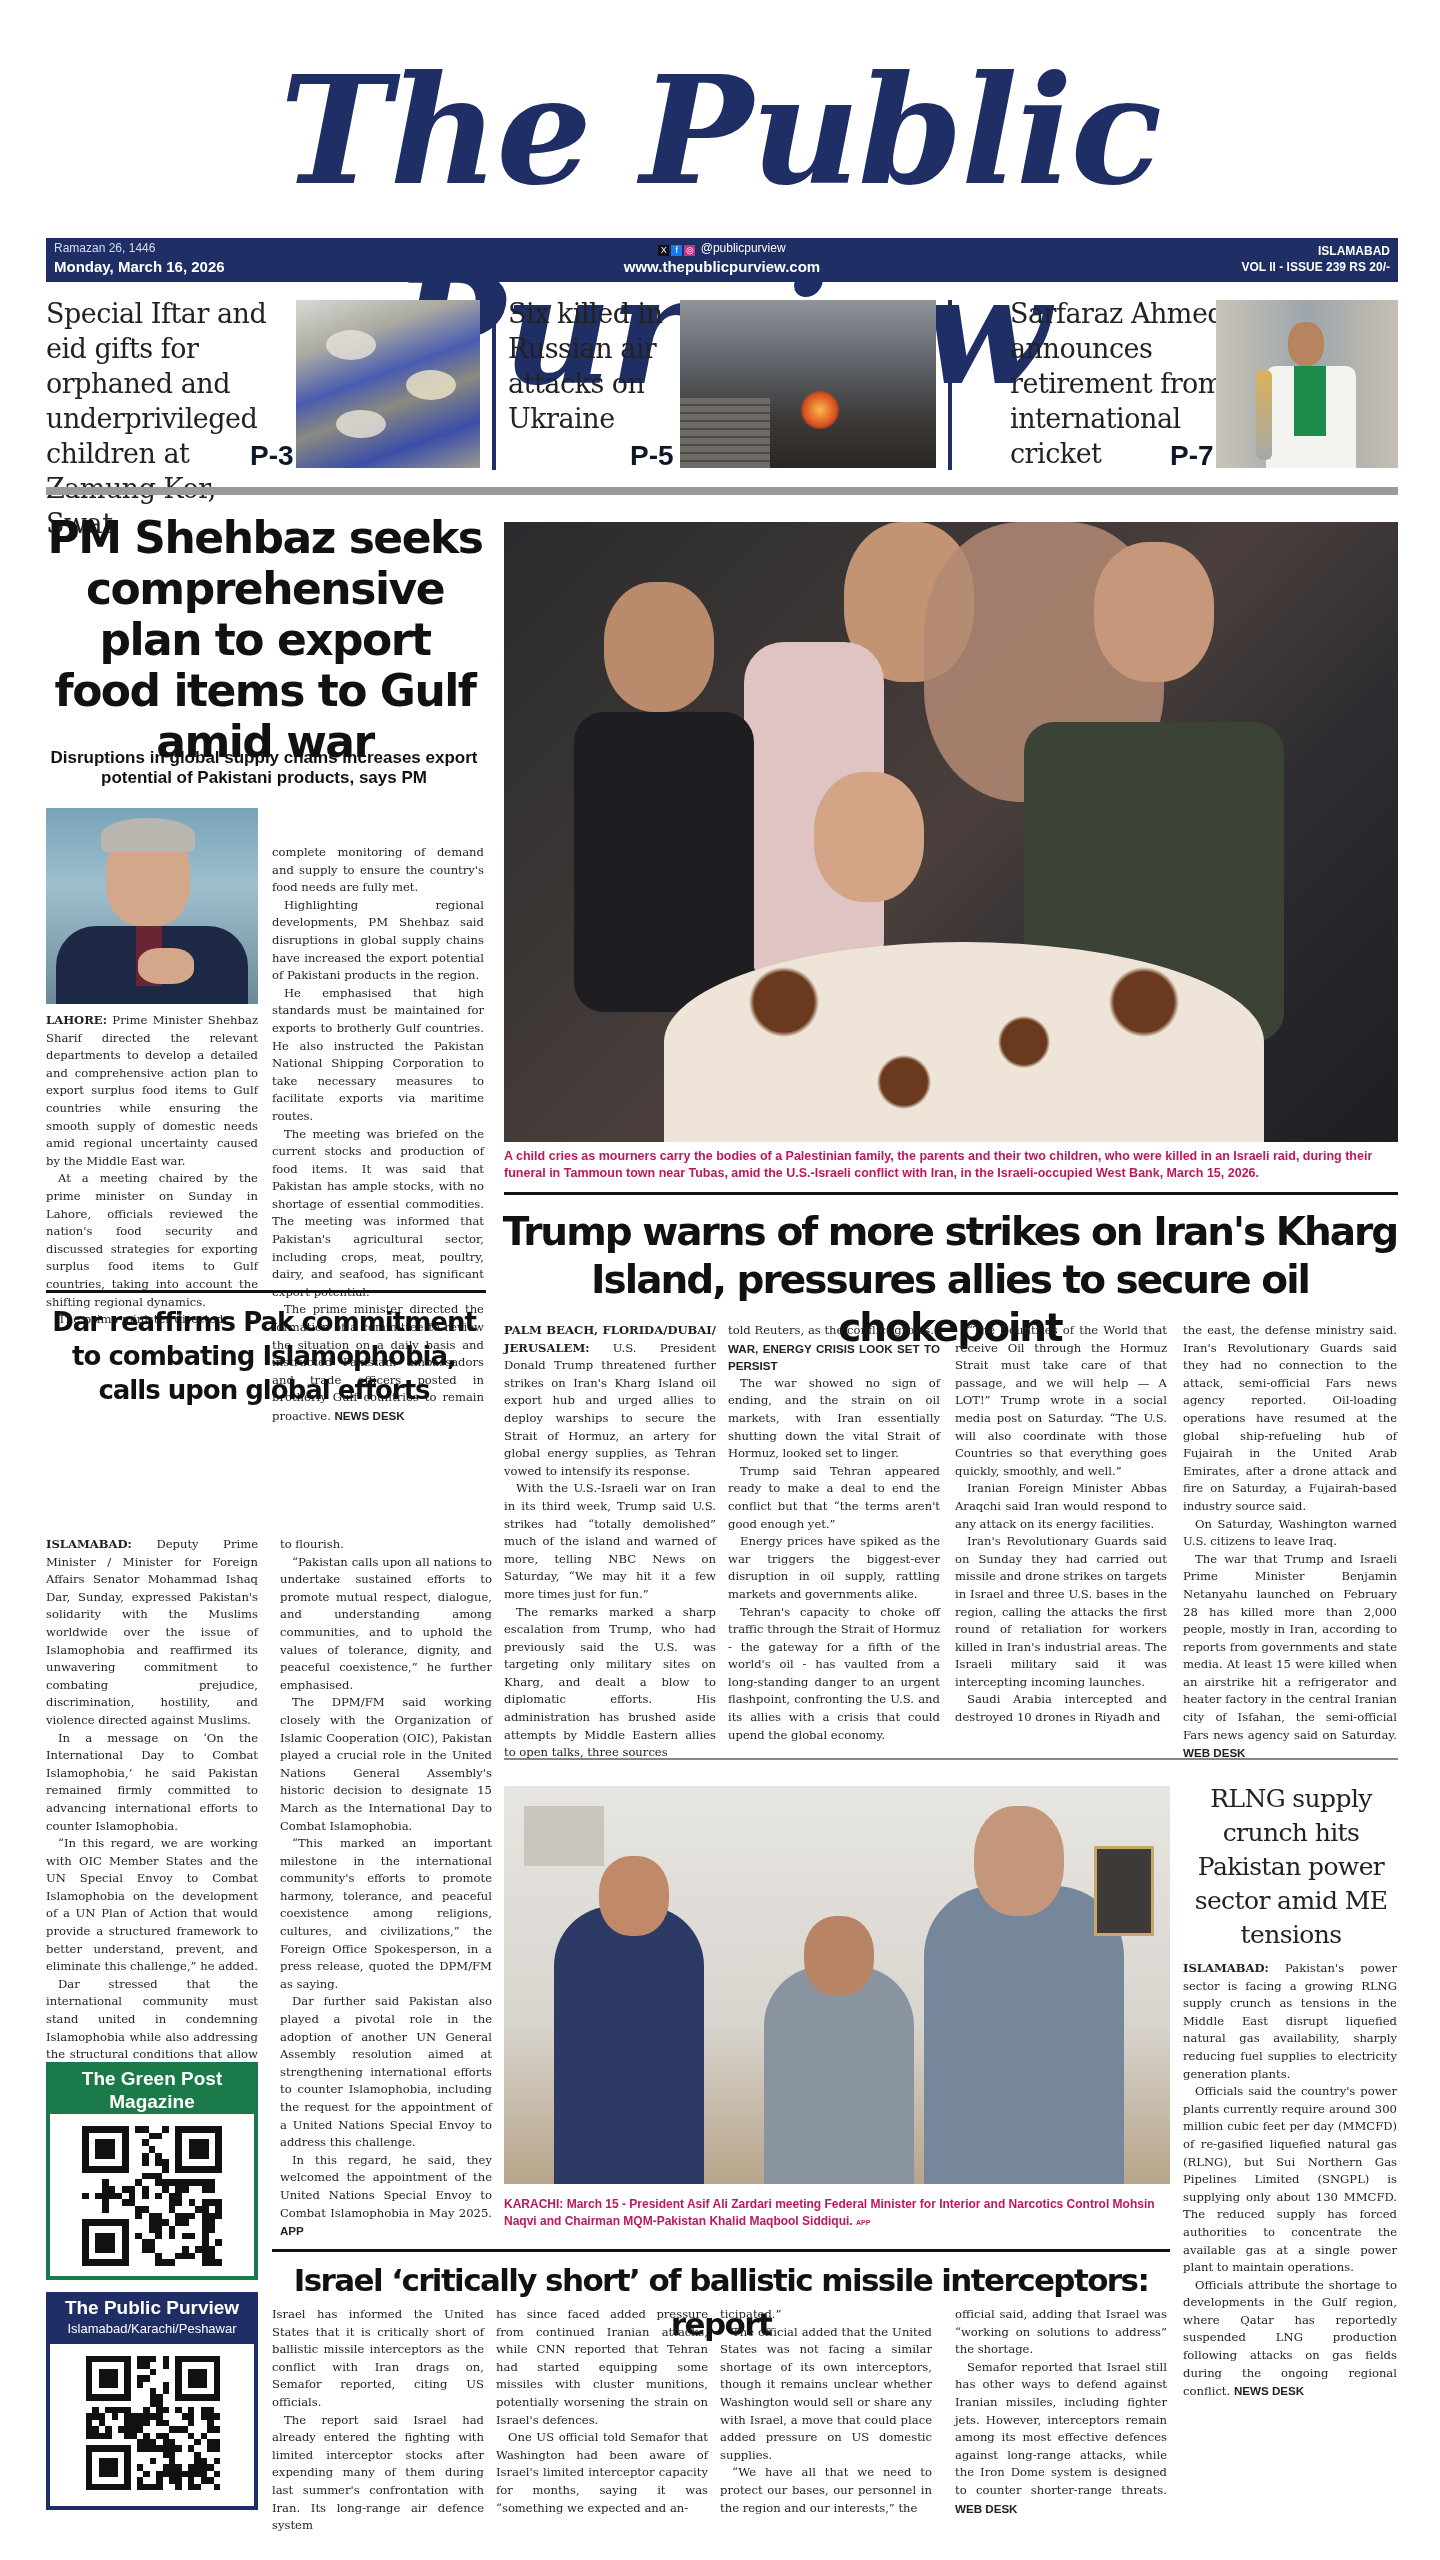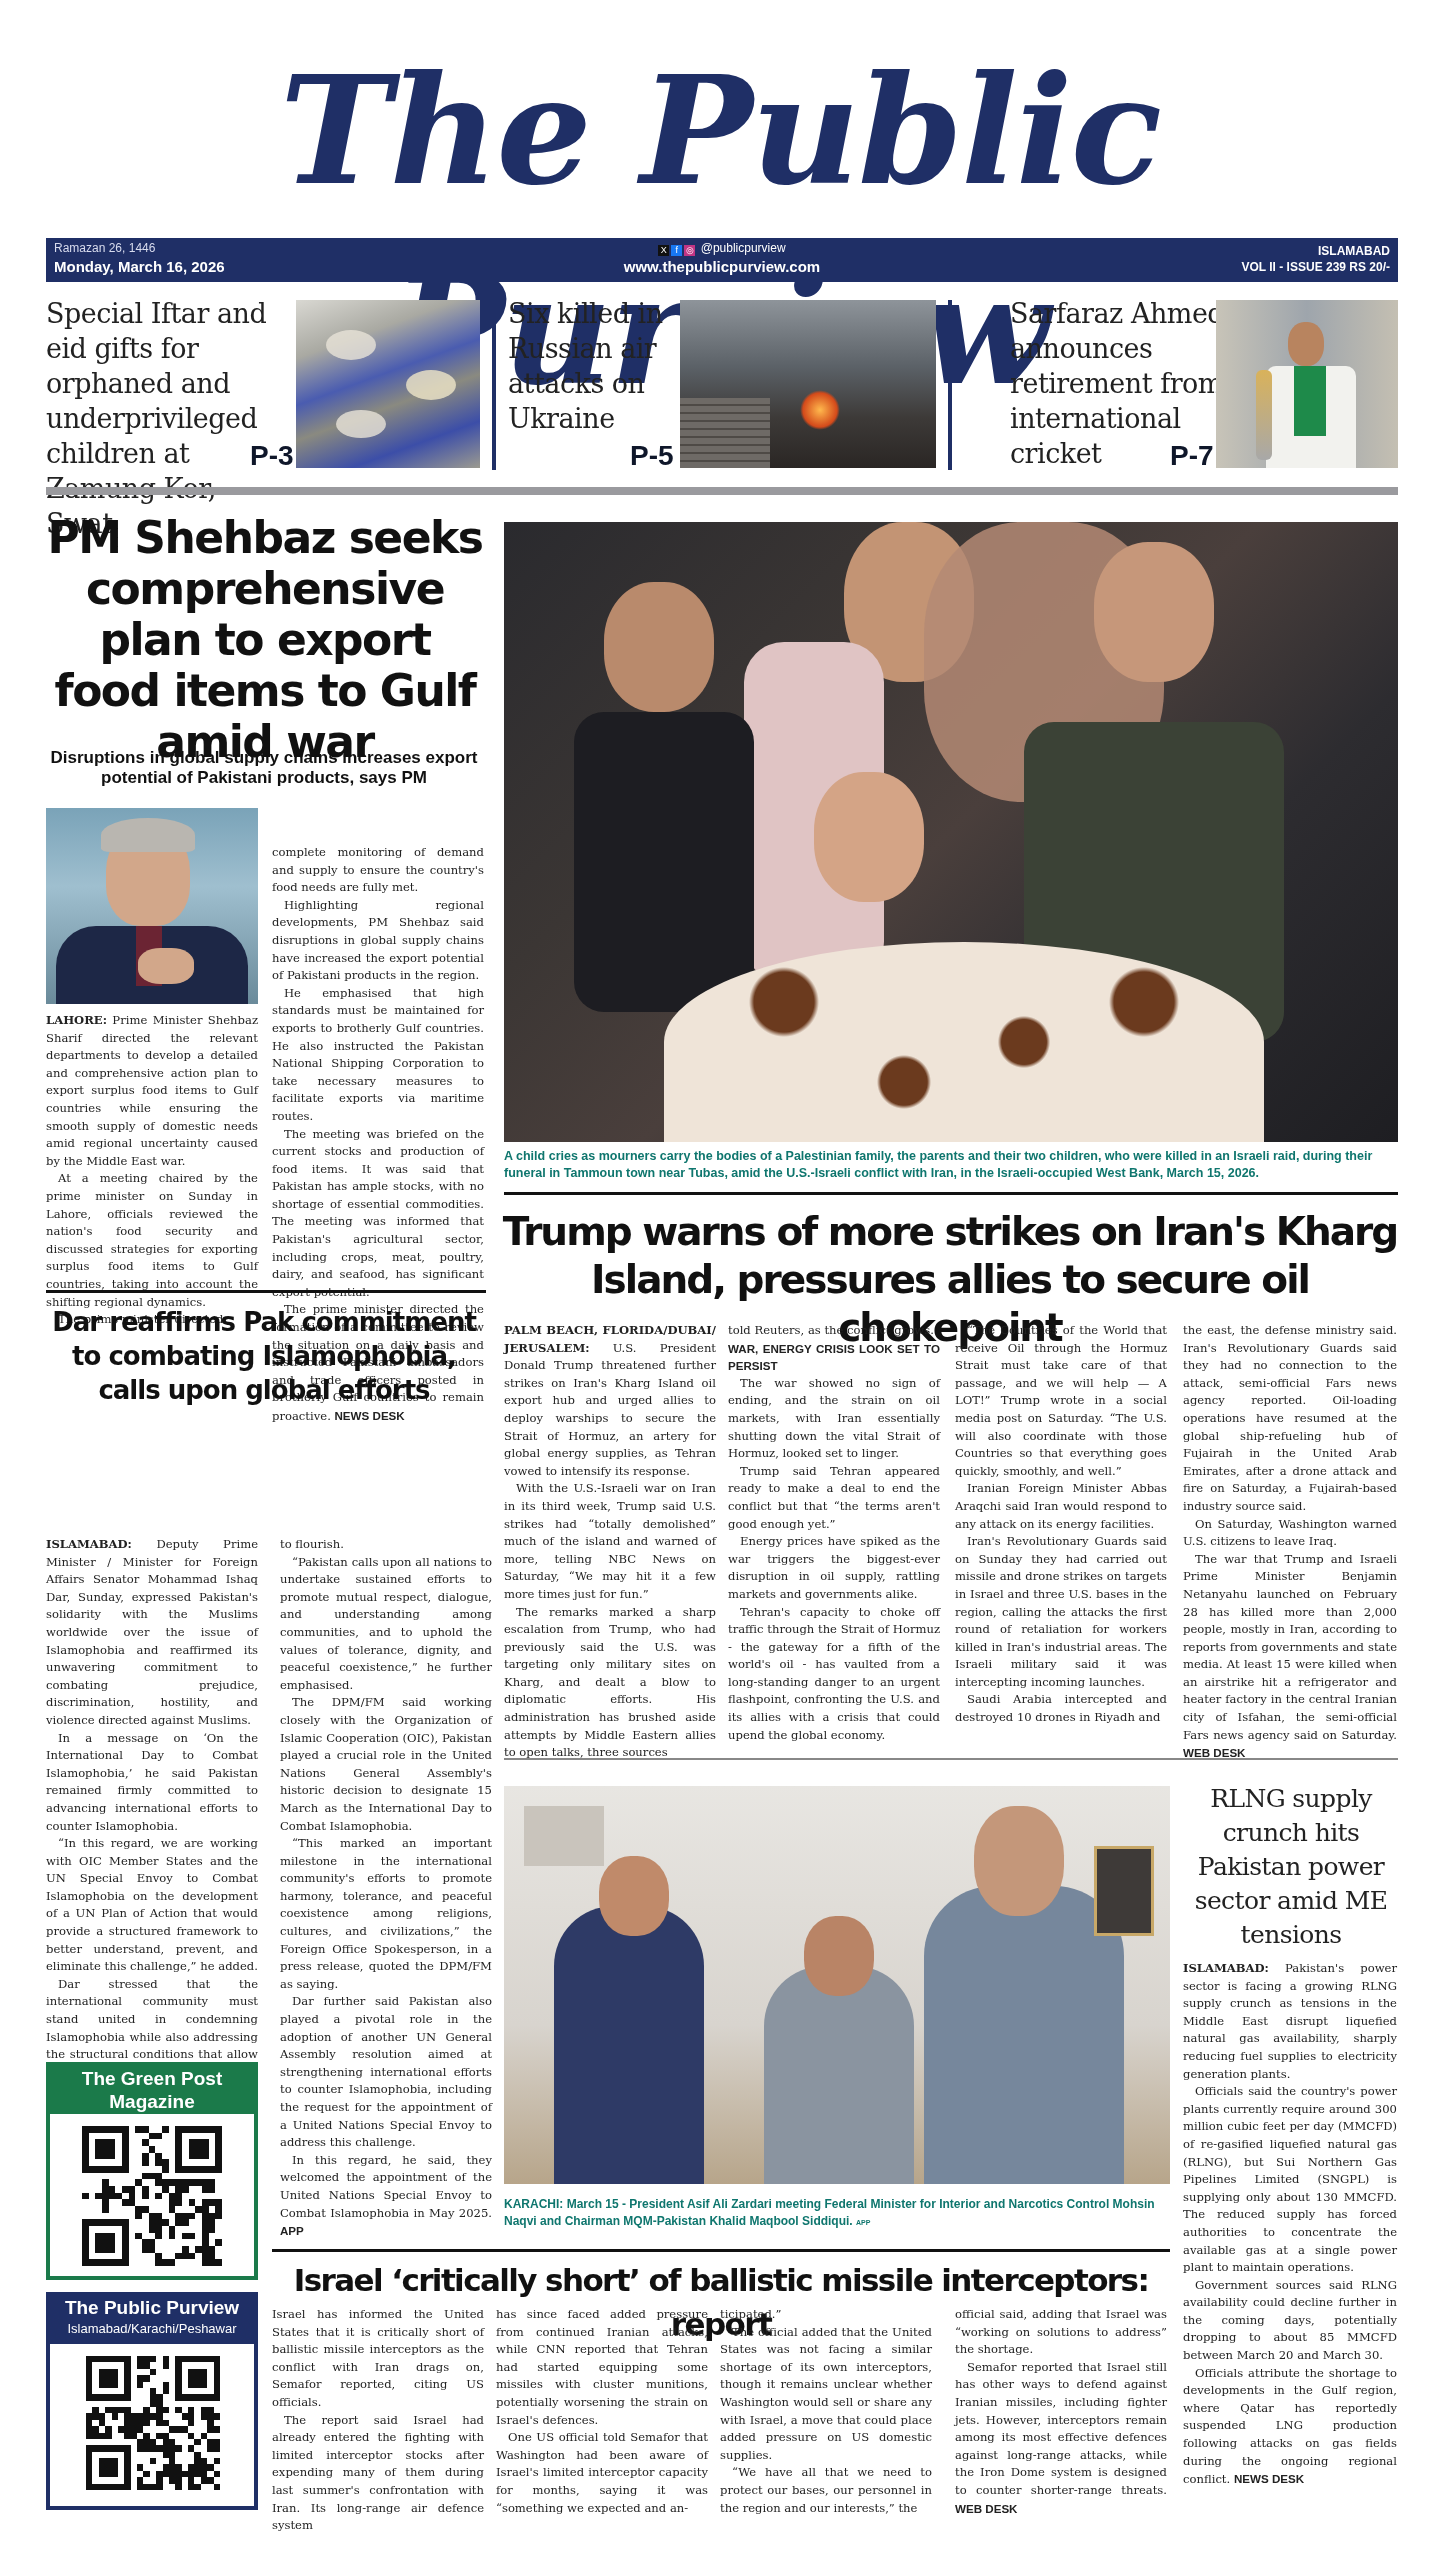--- a/index.html
+++ b/index.html
@@ -34,21 +34,21 @@
   .sub { font-family: "Liberation Sans", sans-serif; font-weight: bold; text-align: center; color: #111; }
 
   .body { font-family: "DejaVu Serif", serif; font-size: 11.6px; line-height: 17.6px; text-align: justify; color: #222; hyphens: auto; }
   .body p { text-indent: 12px; }
   .body p.first { text-indent: 0; }
   .dateline { font-weight: bold; }
   .credit { font-family: "Liberation Sans", sans-serif; font-weight: bold; }
   .kicker { font-family: "Liberation Sans", sans-serif; font-weight: bold; text-indent: 0 !important; }
 
   .rule { height: 3px; background: #111; }
-  .caption { font-family: "Liberation Sans", sans-serif; font-weight: bold; font-size: 12.5px; line-height: 17px; color: #0f766e; }
+  .caption { font-family: "Liberation Sans", sans-serif; font-weight: bold; font-size: 12.5px; line-height: 17px; color: #be185d; }
 
   
   .qrbox { border: 4px solid; background: #fff; }
   .qrhead { color: #fff; font-family: "Liberation Sans", sans-serif; font-weight: bold; text-align: center; }
   .qr { background: #fff; display: grid; grid-template-columns: repeat(21, 1fr); grid-template-rows: repeat(21, 1fr); }
   .qr i { display: block; }
   .qr i.b { background: #111; }
 </style>
 </head>
 <body>
@@ -1116,15 +1116,14 @@
 </div>
 <div class="abs body" style="left:955px;top:2306px;width:212px;">
   <p class="first">official said, adding that Israel was “working on solutions to address” the shortage.</p>
   <p><span>Semafor reported that Israel still has other ways to defend against Iranian missiles, including fighter jets. However, interceptors remain among its most effective defences against long-range attacks, while the Iron Dome system is designed to counter shorter-range threats.</span> <span class="credit">WEB DESK</span></p>
 </div>
 
 <div class="abs" style="left:1183px;top:1782px;width:216px;text-align:center;font-family:'DejaVu Serif',serif;font-size:25px;line-height:34px;color:#222;letter-spacing:-0.6px;">RLNG supply crunch hits Pakistan power sector amid ME tensions</div>
 <div class="abs body" style="left:1183px;top:1960px;width:214px;">
   <p class="first"><span class="dateline">ISLAMABAD:</span> <span>Pakistan's power sector is facing a growing RLNG supply crunch as tensions in the Middle East disrupt liquefied natural gas availability, sharply reducing fuel supplies to electricity generation plants.</span></p>
   <p>Officials said the country's power plants currently require around 300 million cubic feet per day (MMCFD) of re-gasified liquefied natural gas (RLNG), but Sui Northern Gas Pipelines Limited (SNGPL) is supplying only about 130 MMCFD. The reduced supply has forced authorities to concentrate the available gas at a single power plant to maintain operations.</p>
-  <p>Government sources said RLNG availability could decline further in the coming days, potentially dropping to about 85 MMCFD between March 20 and March 30.</p>
   <p><span>Officials attribute the shortage to developments in the Gulf region, where Qatar has reportedly suspended LNG production following attacks on gas fields during the ongoing regional conflict.</span> <span class="credit">NEWS DESK</span></p>
 </div>
 
 </body></html>

